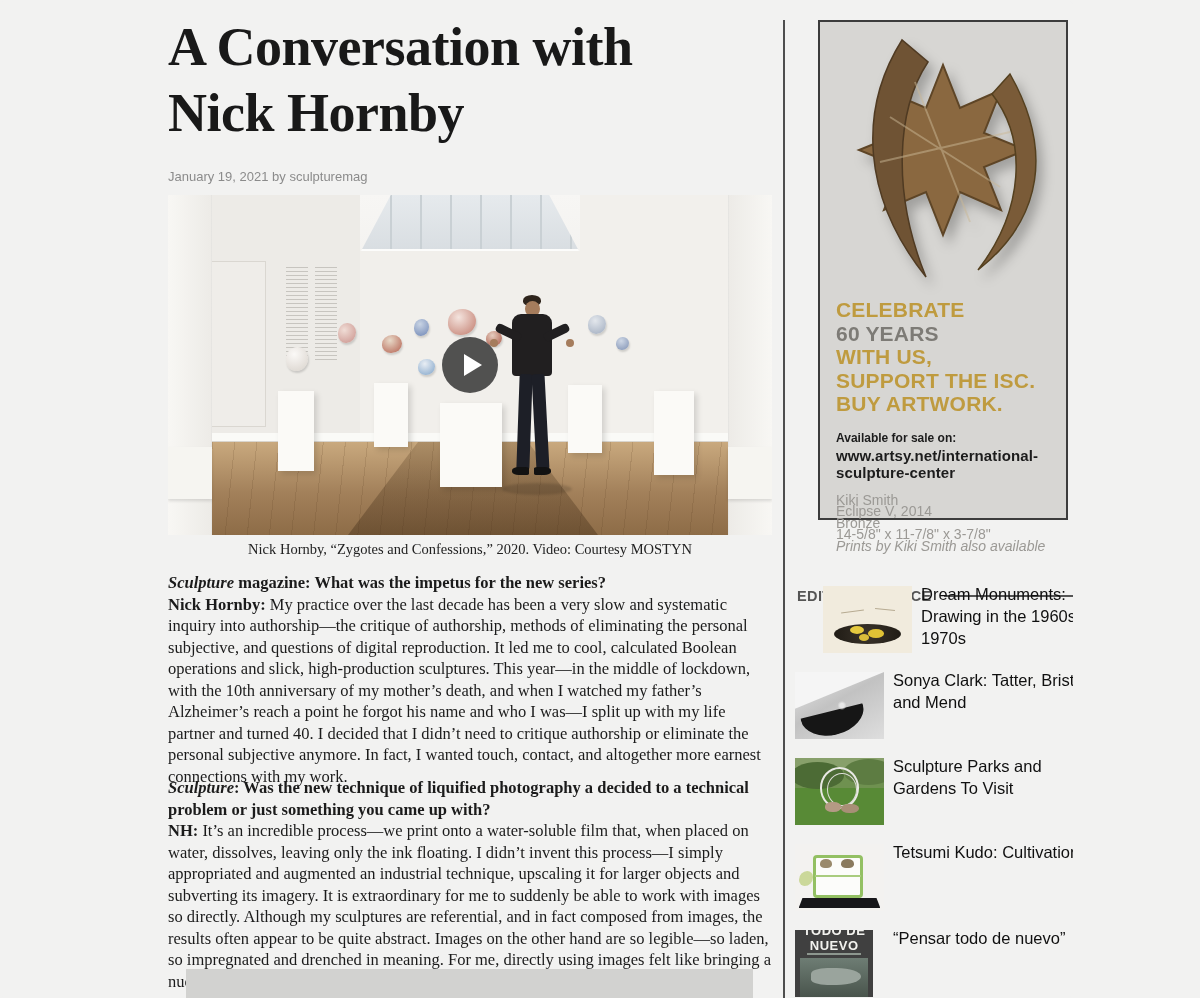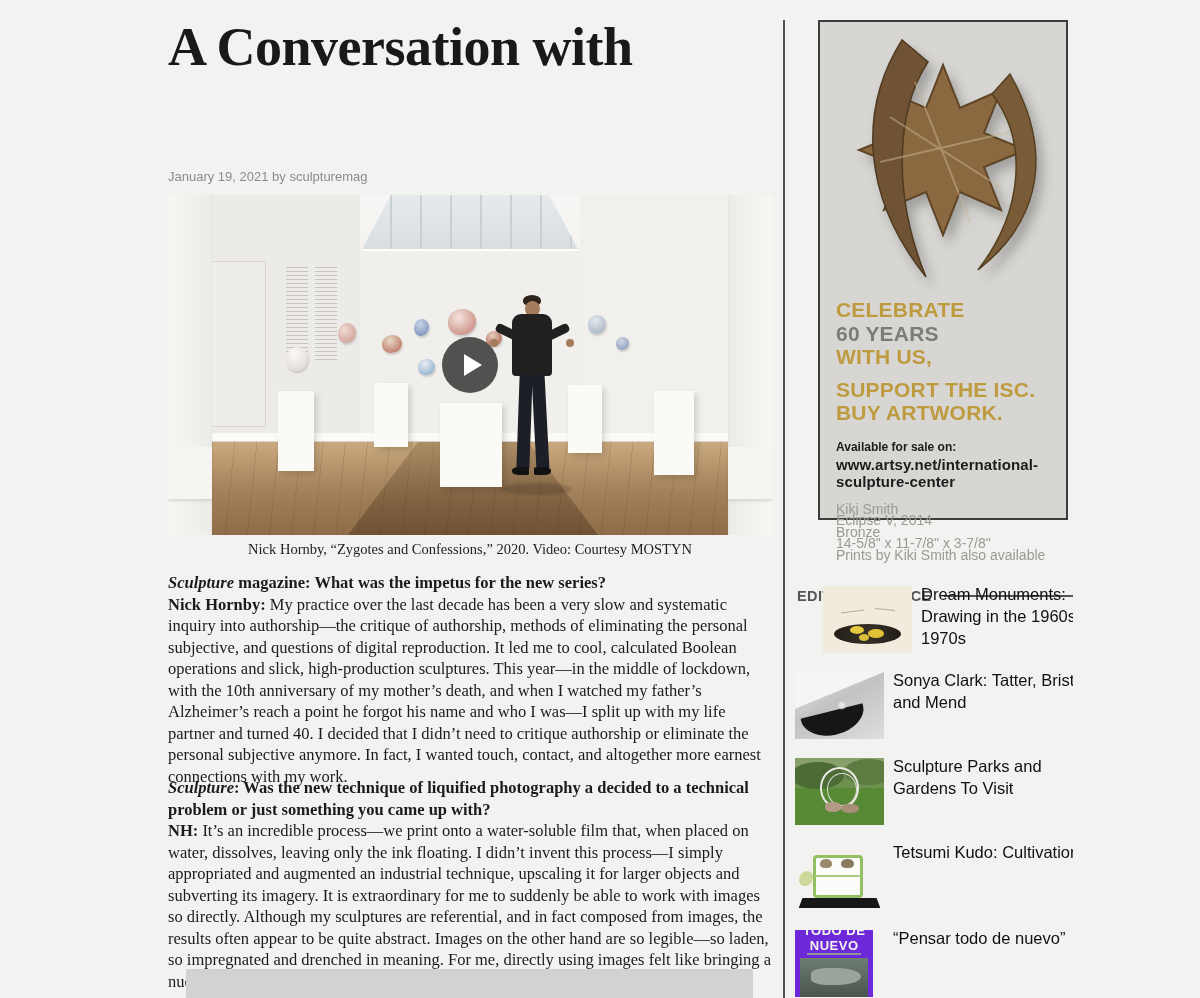--- a/index.html
+++ b/index.html
@@ -145,34 +145,34 @@
   .t-parks .ring2 { left:36%; top:22%; width:34%; height:50%; border:1.5px solid #dcdcd6; border-radius:50%; background:rgba(0,0,0,0); }
   .t-parks .rock1 { left:34%; top:66%; width:18%; height:14%; background:#b49a84; border-radius:45%; }
   .t-parks .rock2 { left:52%; top:68%; width:20%; height:14%; background:#a88f77; border-radius:45%; }
   .t-kudo { background:#f3f2f0; }
   .t-kudo .base { left:4%; top:80%; width:92%; height:16%; background:#17171a; clip-path:polygon(5% 0,95% 0,100% 100%,0 100%); }
   .t-kudo .cage { left:20%; top:16%; width:56%; height:64%; background:#fcfcfa; border:3px solid #93c063; border-radius:4px; }
   .t-kudo .bar { left:22%; top:46%; width:52%; height:2px; background:#a9cc7e; }
   .t-kudo .h1 { left:28%; top:22%; width:14%; height:14%; background:#9a8a6c; border-radius:50% 50% 40% 40%; }
   .t-kudo .h2 { left:52%; top:22%; width:14%; height:14%; background:#8a7a5e; border-radius:50% 50% 40% 40%; }
   .t-kudo .leaf { left:4%; top:40%; width:16%; height:22%; background:#cbd89a; border-radius:60% 40% 60% 40%; }
-  .t-pensar { background:#6d28d9; }
+  .t-pensar { background:#404040; }
   .t-pensar .ptxt { left:0; top:-7px; width:88%; text-align:center; color:#f2f2ee; font-weight:700; font-size:13px; line-height:15px; letter-spacing:.5px; font-style:normal; }
   .t-pensar .psub { left:14%; top:34%; width:60%; height:2px; background:#8d978f; }
   .t-pensar .scene { left:6%; top:42%; width:76%; height:58%; background:linear-gradient(#6e7d74,#49544c); }
   .t-pensar .ship { left:18%; top:56%; width:56%; height:26%; background:#9aa49d; border-radius:40% 60% 60% 40%; filter:blur(.5px); }
   .t-pensar .pright { left:88%; top:0; width:12%; height:100%; background:#f2f2f1; }
 </style>
 </head>
 <body>
 
 <div class="canvas">
 
   <div class="main">
-    <h1 class="title"><span>A Conversation with</span><br></h1>
+    <h1 class="title"><span>A Conversation with</span><br><span>Nick Hornby</span></h1>
 
     <div class="meta">January 19, 2021 by sculpturemag</div>
 
     <div class="video">
       <div class="v-ceiling"></div>
       <div class="v-skylight"></div>
       <div class="v-strip s1"></div>
       <div class="v-strip s2"></div>
       <div class="v-strip s3"></div>
       <div class="v-strip s4"></div>
@@ -244,30 +244,30 @@
         <polygon fill="#8a6840" stroke="#5e4526" stroke-width="2" points="206,128 164,145 181,188 140,170 123,213 106,170 64,188 81,145 39,128 81,111 64,68 106,86 123,43 140,86 181,68 164,111"></polygon>
         <path d="M82,18 C38,88 42,175 106,255 C72,172 76,88 108,40 Z" fill="#6f5334" stroke="#4f3a22" stroke-width="1.5"></path>
         <path d="M190,52 C232,126 224,196 158,248 C204,188 208,118 172,72 Z" fill="#7a5b38" stroke="#54401f" stroke-width="1.5"></path>
         <path d="M70,95 L180,165 M60,140 L190,110 M95,60 L150,200" stroke="#c9b896" stroke-width="2" opacity=".5" fill="none"></path>
       </svg>
     </span>
     <span class="ad-text" style="position:absolute;">
       <span class="ad-h gold" style="display:block;">CELEBRATE</span>
       <span class="ad-h adgray" style="display:block;">60 YEARS</span>
       <span class="ad-h gold" style="display:block;">WITH US,</span>
-      <span class="ad-h gold" style="display:block;margin-top:9px;">SUPPORT THE ISC.</span>
+      <span class="ad-h gold" style="display:block;">SUPPORT THE ISC.</span>
       <span class="ad-h gold" style="display:block;">BUY ARTWORK.</span>
       <span class="ad-avail" style="display:block;">Available for sale on:</span>
       <span class="ad-url" style="display:block;">www.artsy.net/international-sculpture-center</span>
       <span class="ad-details" style="display:block;">
         <span style="display:block;">Kiki Smith</span>
         <span style="display:block;">Eclipse V, 2014</span>
         <span style="display:block;">Bronze</span>
         <span style="display:block;">14-5/8" x 11-7/8" x 3-7/8"</span>
-        <span style="display:block;">Prints by Kiki Smith also available</span>
+        <span style="display:block;font-style:italic;">Prints by Kiki Smith also available</span>
       </span>
     </span>
   </a>
 
   <div class="ec-head">
     <span class="ec-head-label">EDITOR’S CHOICE</span>
     <span class="ec-head-line"></span>
   </div>
 
   <a class="ec-item i1">

